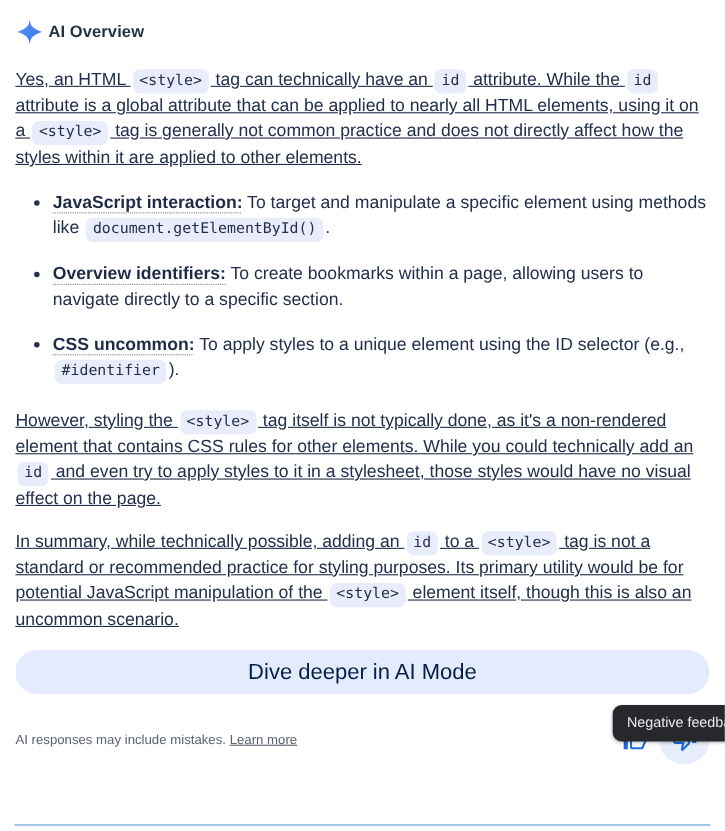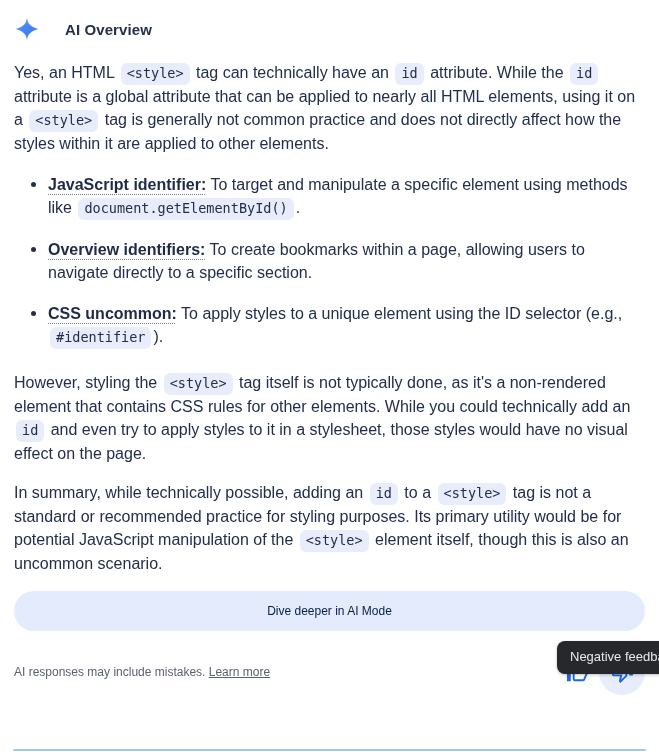--- a/index.html
+++ b/index.html
@@ -13,37 +13,38 @@
     width: 659px;
     height: 755px;
     background: #ffffff;
     overflow: hidden;
     color: #222e4b;
   }
   
   .header {
     display: flex;
     align-items: center;
-    gap: 26px;
+    gap: 5px;
     padding: 17px 16px 0 15px;
   }
   .sparkle { width: 24px; height: 24px; flex: 0 0 auto; }
   .header-title {
     font-size: 15px;
     font-weight: 700;
     color: #24304a;
     letter-spacing: .1px;
   }
   
   .content { padding: 20px 14px 0 14px; }
   .content p {
     font-size: 16px;
     line-height: 23px;
     margin: 0 0 16px 0;
     color: #222e4b;
+    text-decoration: underline;
   }
   .chip {
     font-family: "DejaVu Sans Mono", "Liberation Mono", monospace;
     font-size: 13.5px;
     line-height: 19px;
     background: #e9edfb;
     color: #222e4b;
     border-radius: 6px;
     padding: 1px 6px 2px 6px;
     margin: 0 2px;
@@ -80,21 +81,21 @@
     align-items: center;
     justify-content: center;
     width: 100%;
     height: 40px;
     margin-top: 16px;
     border: none;
     border-radius: 20px;
     background: #e4ebfc;
     color: #041e49;
     font-family: "Liberation Sans", "DejaVu Sans", sans-serif;
-    font-size: 12px;
+    font-size: 20px;
     font-weight: 500;
     cursor: pointer;
   }
   
   .footer {
     display: flex;
     align-items: center;
     justify-content: space-between;
     padding: 0 14px 0 14px;
     margin-top: 18px;
@@ -163,21 +164,21 @@
       <path fill="url(#sparkGrad)" d="M12 0.8 C12.7 6.6 14.9 9.4 23.2 12 C14.9 14.6 12.7 17.4 12 23.2 C11.3 17.4 9.1 14.6 0.8 12 C9.1 9.4 11.3 6.6 12 0.8 Z"></path>
     </svg>
     <span class="header-title">AI Overview</span>
   </div>
 
   <div class="content">
     <p>Yes, an HTML <span class="chip">&lt;style&gt;</span> tag can technically have an <span class="chip">id</span> attribute. While the <span class="chip">id</span> attribute is a global attribute that can be applied to nearly all HTML elements, using it on a <span class="chip">&lt;style&gt;</span> tag is generally not common practice and does not directly affect how the styles within it are applied to other elements.</p>
 
     <ul class="points">
       <li>
-        <span class="term-link">JavaScript identifier:</span><span> To target and manipulate a specific element using methods like <span class="chip">document.getElementById()</span>.</span>
+        <span class="term-link">JavaScript interaction:</span><span> To target and manipulate a specific element using methods like <span class="chip">document.getElementById()</span>.</span>
       </li>
       <li>
         <span class="term-link">Overview identifiers:</span><span> To create bookmarks within a page, allowing users to navigate directly to a specific section.</span>
       </li>
       <li>
         <span class="term-link">CSS uncommon:</span><span> To apply styles to a unique element using the ID selector (e.g., <span class="chip">#identifier</span>).</span>
       </li>
     </ul>
 
     <p>However, styling the <span class="chip">&lt;style&gt;</span> tag itself is not typically done, as it's a non-rendered element that contains CSS rules for other elements. While you could technically add an <span class="chip">id</span> and even try to apply styles to it in a stylesheet, those styles would have no visual effect on the page.</p>

